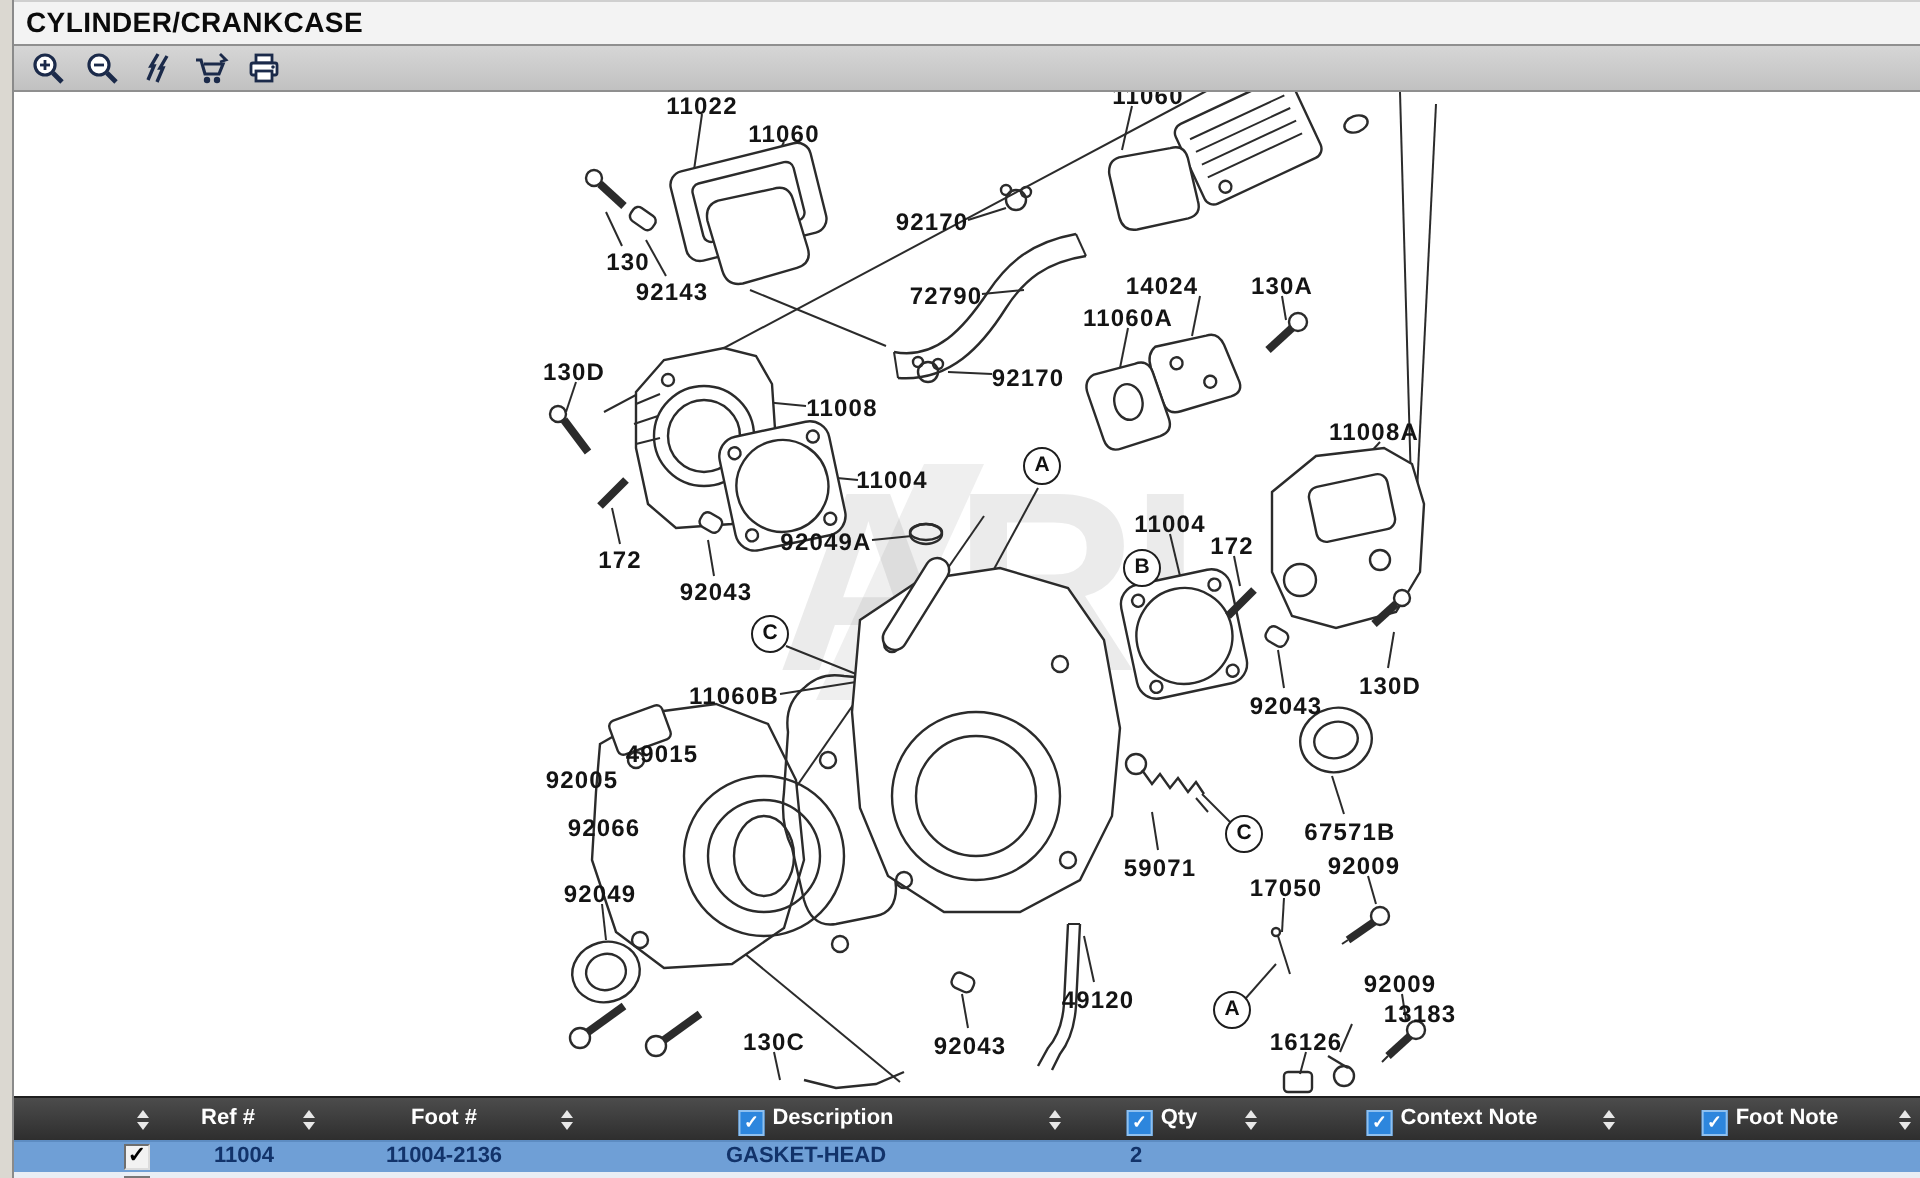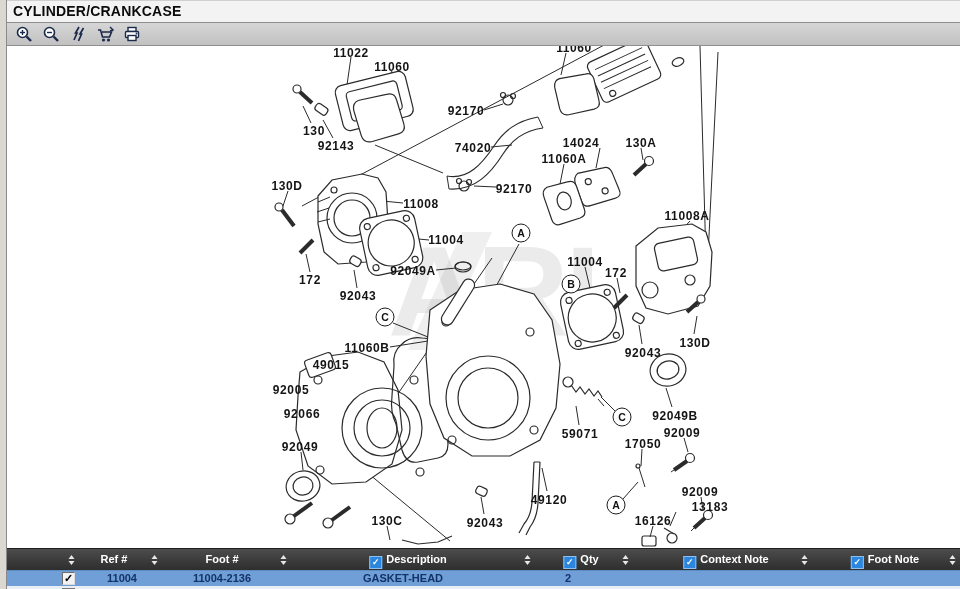--- a/index.html
+++ b/index.html
@@ -312,43 +312,43 @@
     <path class="shn" d="M402,540 l16,4 l20,-2 l14,-6"></path>
 
     <rect class="sh" x="476" y="487" width="11" height="8" rx="3" transform="rotate(25 481 491)"></rect>
   </svg>
 
   <div class="plabel" style="left:351px;top:46px">11022</div>
   <div class="plabel" style="left:392px;top:60px">11060</div>
   <div class="plabel" style="left:314px;top:124px">130</div>
   <div class="plabel" style="left:336px;top:139px">92143</div>
   <div class="plabel" style="left:466px;top:104px">92170</div>
-  <div class="plabel" style="left:473px;top:141px">74020</div>
+  <div class="plabel" style="left:473px;top:141px">72790</div>
   <div class="plabel" style="left:574px;top:41px">11060</div>
   <div class="plabel" style="left:564px;top:152px">11060A</div>
   <div class="plabel" style="left:581px;top:136px">14024</div>
   <div class="plabel" style="left:641px;top:136px">130A</div>
   <div class="plabel" style="left:514px;top:182px">92170</div>
   <div class="plabel" style="left:287px;top:179px">130D</div>
   <div class="plabel" style="left:421px;top:197px">11008</div>
   <div class="plabel" style="left:446px;top:233px">11004</div>
   <div class="plabel" style="left:413px;top:264px">92049A</div>
   <div class="plabel" style="left:310px;top:273px">172</div>
   <div class="plabel" style="left:358px;top:289px">92043</div>
   <div class="plabel" style="left:687px;top:209px">11008A</div>
   <div class="plabel" style="left:585px;top:255px">11004</div>
   <div class="plabel" style="left:616px;top:266px">172</div>
   <div class="plabel" style="left:643px;top:346px">92043</div>
   <div class="plabel" style="left:695px;top:336px">130D</div>
   <div class="plabel" style="left:367px;top:341px">11060B</div>
-  <div class="plabel" style="left:331px;top:358px">49015</div>
+  <div class="plabel" style="left:331px;top:370px">49015</div>
   <div class="plabel" style="left:291px;top:383px">92005</div>
   <div class="plabel" style="left:302px;top:407px">92066</div>
   <div class="plabel" style="left:300px;top:440px">92049</div>
-  <div class="plabel" style="left:675px;top:409px">92049B</div>
+  <div class="plabel" style="left:675px;top:409px">67571B</div>
   <div class="plabel" style="left:682px;top:426px">92009</div>
   <div class="plabel" style="left:580px;top:427px">59071</div>
   <div class="plabel" style="left:643px;top:437px">17050</div>
   <div class="plabel" style="left:549px;top:493px">49120</div>
   <div class="plabel" style="left:700px;top:485px">92009</div>
   <div class="plabel" style="left:710px;top:500px">13183</div>
   <div class="plabel" style="left:653px;top:514px">16126</div>
   <div class="plabel" style="left:387px;top:514px">130C</div>
   <div class="plabel" style="left:485px;top:516px">92043</div>
 

